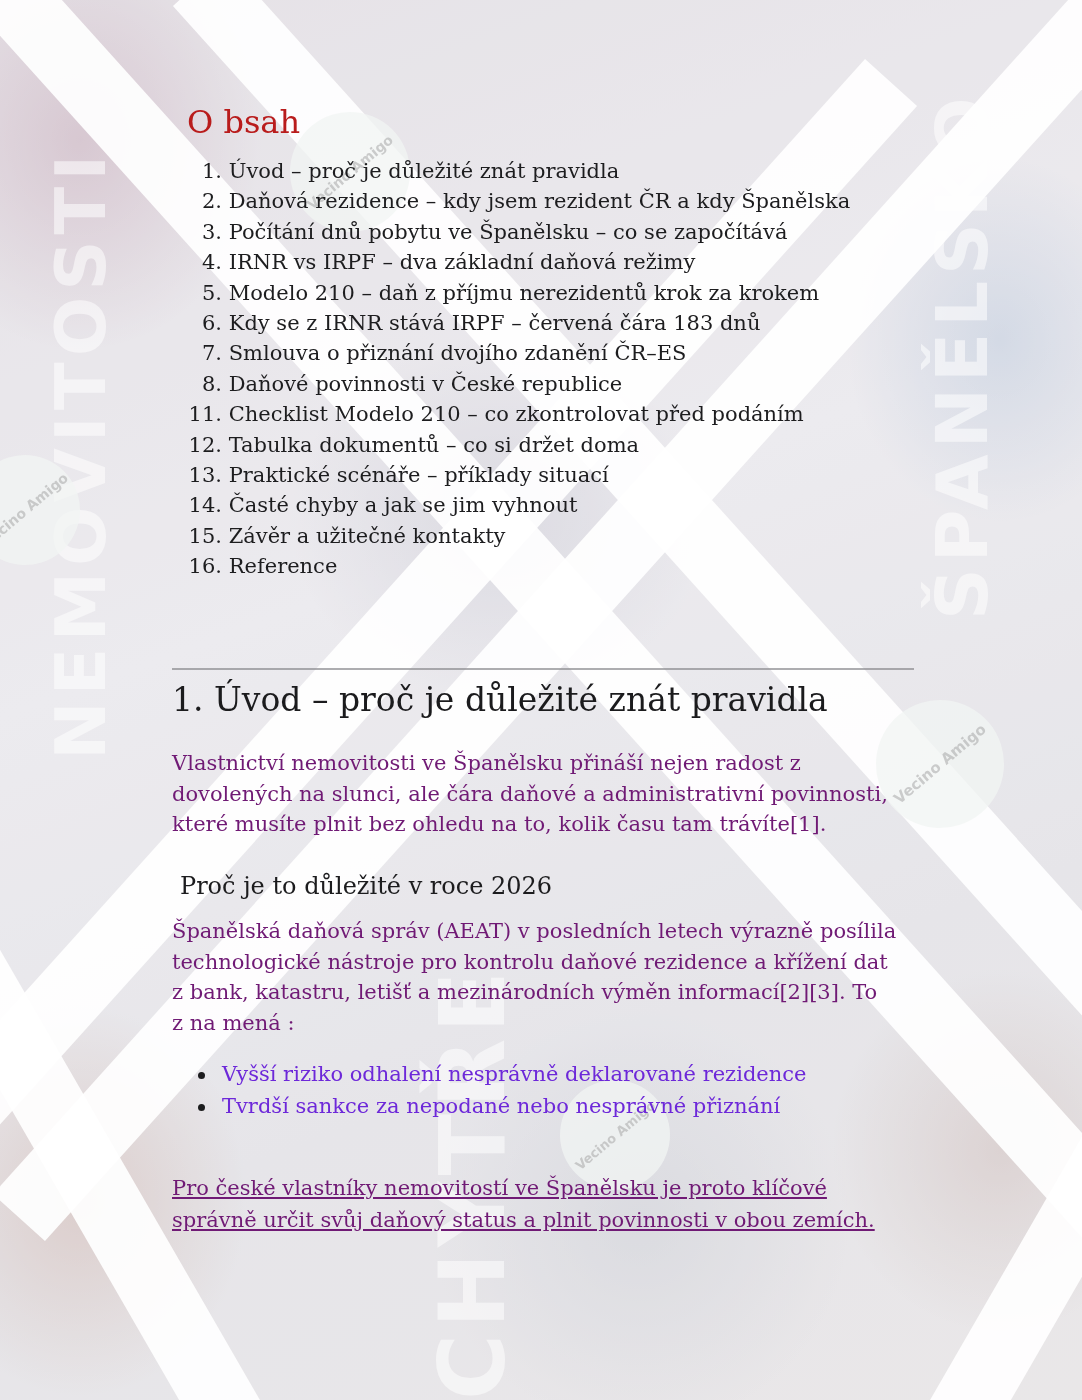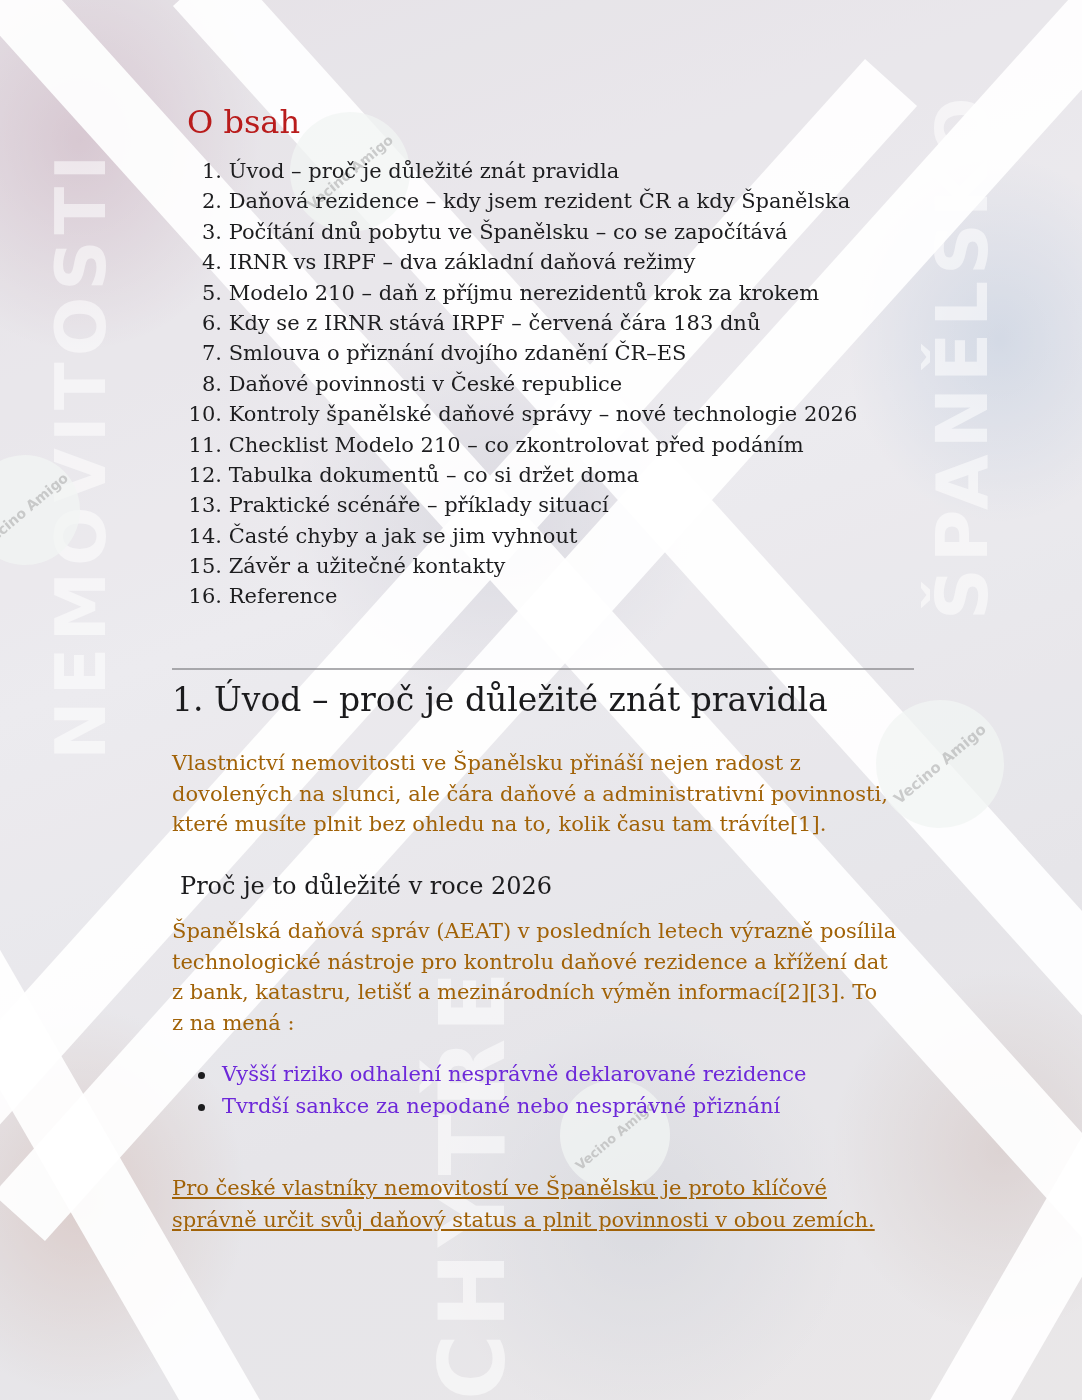--- a/index.html
+++ b/index.html
@@ -55,21 +55,21 @@
   .divider {
     position: absolute; top: 668px; left: 0; width: 742px; height: 2px;
     background: #8a8a8f; opacity: 0.7;
   }
   .h2 {
     position: absolute; top: 680px; left: 0; margin: 0;
     font-size: 33px; font-weight: normal; color: #1b1b1d; white-space: nowrap;
   }
   .para {
     position: absolute; left: 0; margin: 0; width: 742px;
-    font-size: 21px; line-height: 30.5px; color: #a16207;
+    font-size: 21px; line-height: 30.5px; color: #701a75;
   }
   .p1 { top: 748px; }
   .h3 {
     position: absolute; top: 864px; left: 0; margin: 8px;
     font-size: 24px; font-weight: normal; color: #1c1c1e; white-space: nowrap;
   }
   .p2 { top: 916px; }
   .bullets { position: absolute; top: 1058px; left: 24px; margin: 0; padding: 0; list-style: none; }
   .bullets li {
     font-size: 21px; line-height: 32px; white-space: nowrap; position: relative; padding-left: 26px;
@@ -114,21 +114,20 @@
 
   <ol class="toc">
     <li><span class="num">1.</span> <span>Úvod – proč je důležité znát pravidla</span></li>
     <li><span class="num">2.</span> <span>Daňová rezidence – kdy jsem rezident ČR a kdy Španělska</span></li>
     <li><span class="num">3.</span> <span>Počítání dnů pobytu ve Španělsku – co se započítává</span></li>
     <li><span class="num">4.</span> <span>IRNR vs IRPF – dva základní daňová režimy</span></li>
     <li><span class="num">5.</span> <span>Modelo 210 – daň z příjmu nerezidentů krok za krokem</span></li>
     <li><span class="num">6.</span> <span>Kdy se z IRNR stává IRPF – červená čára 183 dnů</span></li>
     <li><span class="num">7.</span> <span>Smlouva o přiznání dvojího zdanění ČR–ES</span></li>
     <li><span class="num">8.</span> <span>Daňové povinnosti v České republice</span></li>
-    <li><span class="num">10.</span> <span>Kontroly španělské daňové správy – nové technologie 2026</span></li>
     <li><span class="num">11.</span> <span>Checklist Modelo 210 – co zkontrolovat před podáním</span></li>
     <li><span class="num">12.</span> <span>Tabulka dokumentů – co si držet doma</span></li>
     <li><span class="num">13.</span> <span>Praktické scénáře – příklady situací</span></li>
     <li><span class="num">14.</span> <span>Časté chyby a jak se jim vyhnout</span></li>
     <li><span class="num">15.</span> <span>Závěr a užitečné kontakty</span></li>
     <li><span class="num">16.</span> <span>Reference</span></li>
   </ol>
 
   <div class="divider"></div>
 

